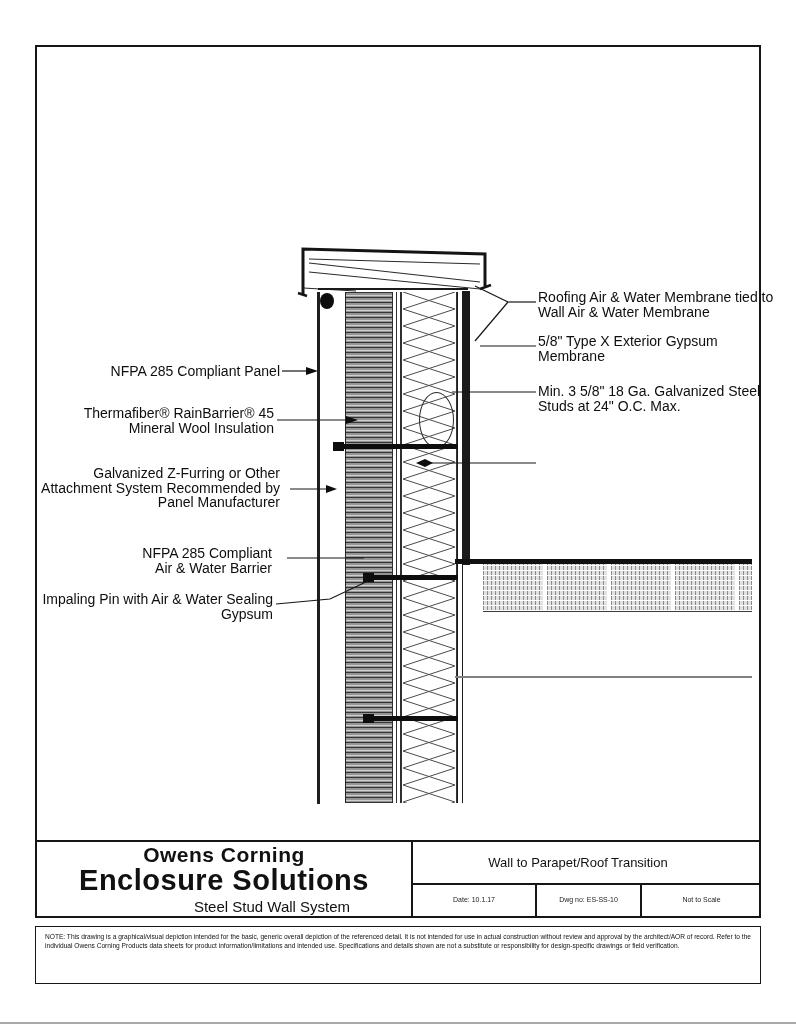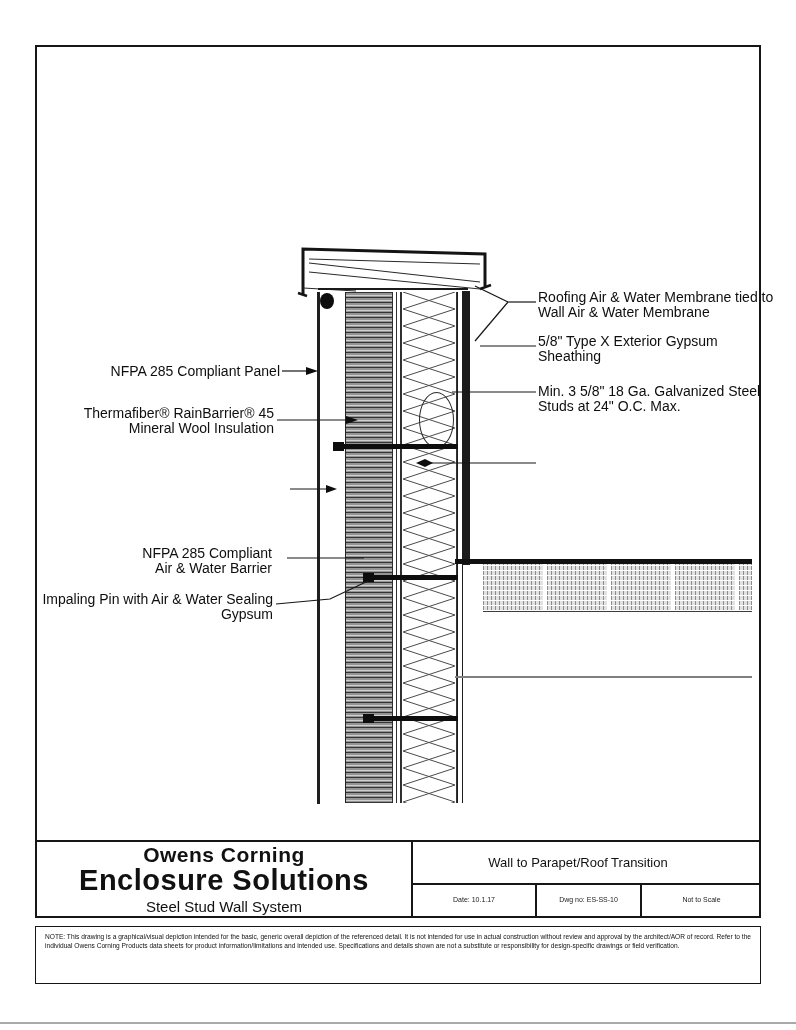--- a/index.html
+++ b/index.html
@@ -5,21 +5,21 @@
   html,body{margin:0;padding:0;background:#fff;}
   .page{position:relative;width:796px;height:1030px;background:#fff;overflow:hidden;
         font-family:"Liberation Sans",sans-serif;color:#111;}
   .abs{position:absolute;}
   
   .frame{left:35px;top:45px;width:726px;height:873px;border:2px solid #161616;box-sizing:border-box;}
   .tb-line{background:#161616;}
   .tb-text{text-align:center;white-space:nowrap;}
   .company{font-size:21px;font-weight:700;letter-spacing:.5px;}
   .brand{font-size:29px;font-weight:700;letter-spacing:.5px;}
-  .system{font-size:15px;}
+  .system{font-size:15px;padding-left:48px;}
   .dwg-title{font-size:13px;}
   .tb-small{font-size:7px;color:#222;}
   .note-box{left:35px;top:926px;width:726px;height:58px;border:1.5px solid #161616;box-sizing:border-box;
             padding:6px 9px;font-size:6.6px;line-height:8.5px;color:#111;text-align:justify;}
   
   .lbl{font-size:14px;line-height:14.5px;color:#0e0e0e;white-space:nowrap;}
   .lbl span{display:block;}
   .lbl.left{text-align:right;}
   .lbl.right{text-align:left;}
   
@@ -126,36 +126,41 @@
     <polygon points="416,463 425,459 433,463 425,467" fill="#0d0d0d"></polygon>
   </svg>
 
   <div class="abs lbl left" style="right:516px;top:364px">
     <span>NFPA 285 Compliant Panel</span>
   </div>
   <div class="abs lbl left" style="right:522px;top:406px">
     <span>Thermafiber® RainBarrier® 45</span>
     <span>Mineral Wool Insulation</span>
   </div>
+  <div class="abs lbl left" style="right:516px;top:466px">
+    <span>Galvanized Z-Furring or Other</span>
+    <span>Attachment System Recommended by</span>
+    <span>Panel Manufacturer</span>
+  </div>
   <div class="abs lbl left" style="right:524px;top:546px">
     <span>NFPA 285 Compliant</span>
     <span>Air &amp; Water Barrier</span>
   </div>
   <div class="abs lbl left" style="right:523px;top:592px">
     <span>Impaling Pin with Air &amp; Water Sealing</span>
     <span>Gypsum</span>
   </div>
 
   <div class="abs lbl right" style="left:538px;top:290px">
     <span>Roofing Air &amp; Water Membrane tied to</span>
     <span>Wall Air &amp; Water Membrane</span>
   </div>
   <div class="abs lbl right" style="left:538px;top:334px">
     <span>5/8" Type X Exterior Gypsum</span>
-    <span>Sheathing</span>
+    <span>Membrane</span>
   </div>
   <div class="abs lbl right" style="left:538px;top:384px">
     <span>Min. 3 5/8" 18 Ga. Galvanized Steel</span>
     <span>Studs at 24" O.C. Max.</span>
   </div>
 
   <div class="abs tb-line" style="left:35px;top:840px;width:726px;height:2px"></div>
   <div class="abs tb-line" style="left:411px;top:840px;width:2px;height:78px"></div>
   <div class="abs tb-line" style="left:411px;top:883px;width:350px;height:2px"></div>
   <div class="abs tb-line" style="left:535px;top:883px;width:2px;height:35px"></div>

